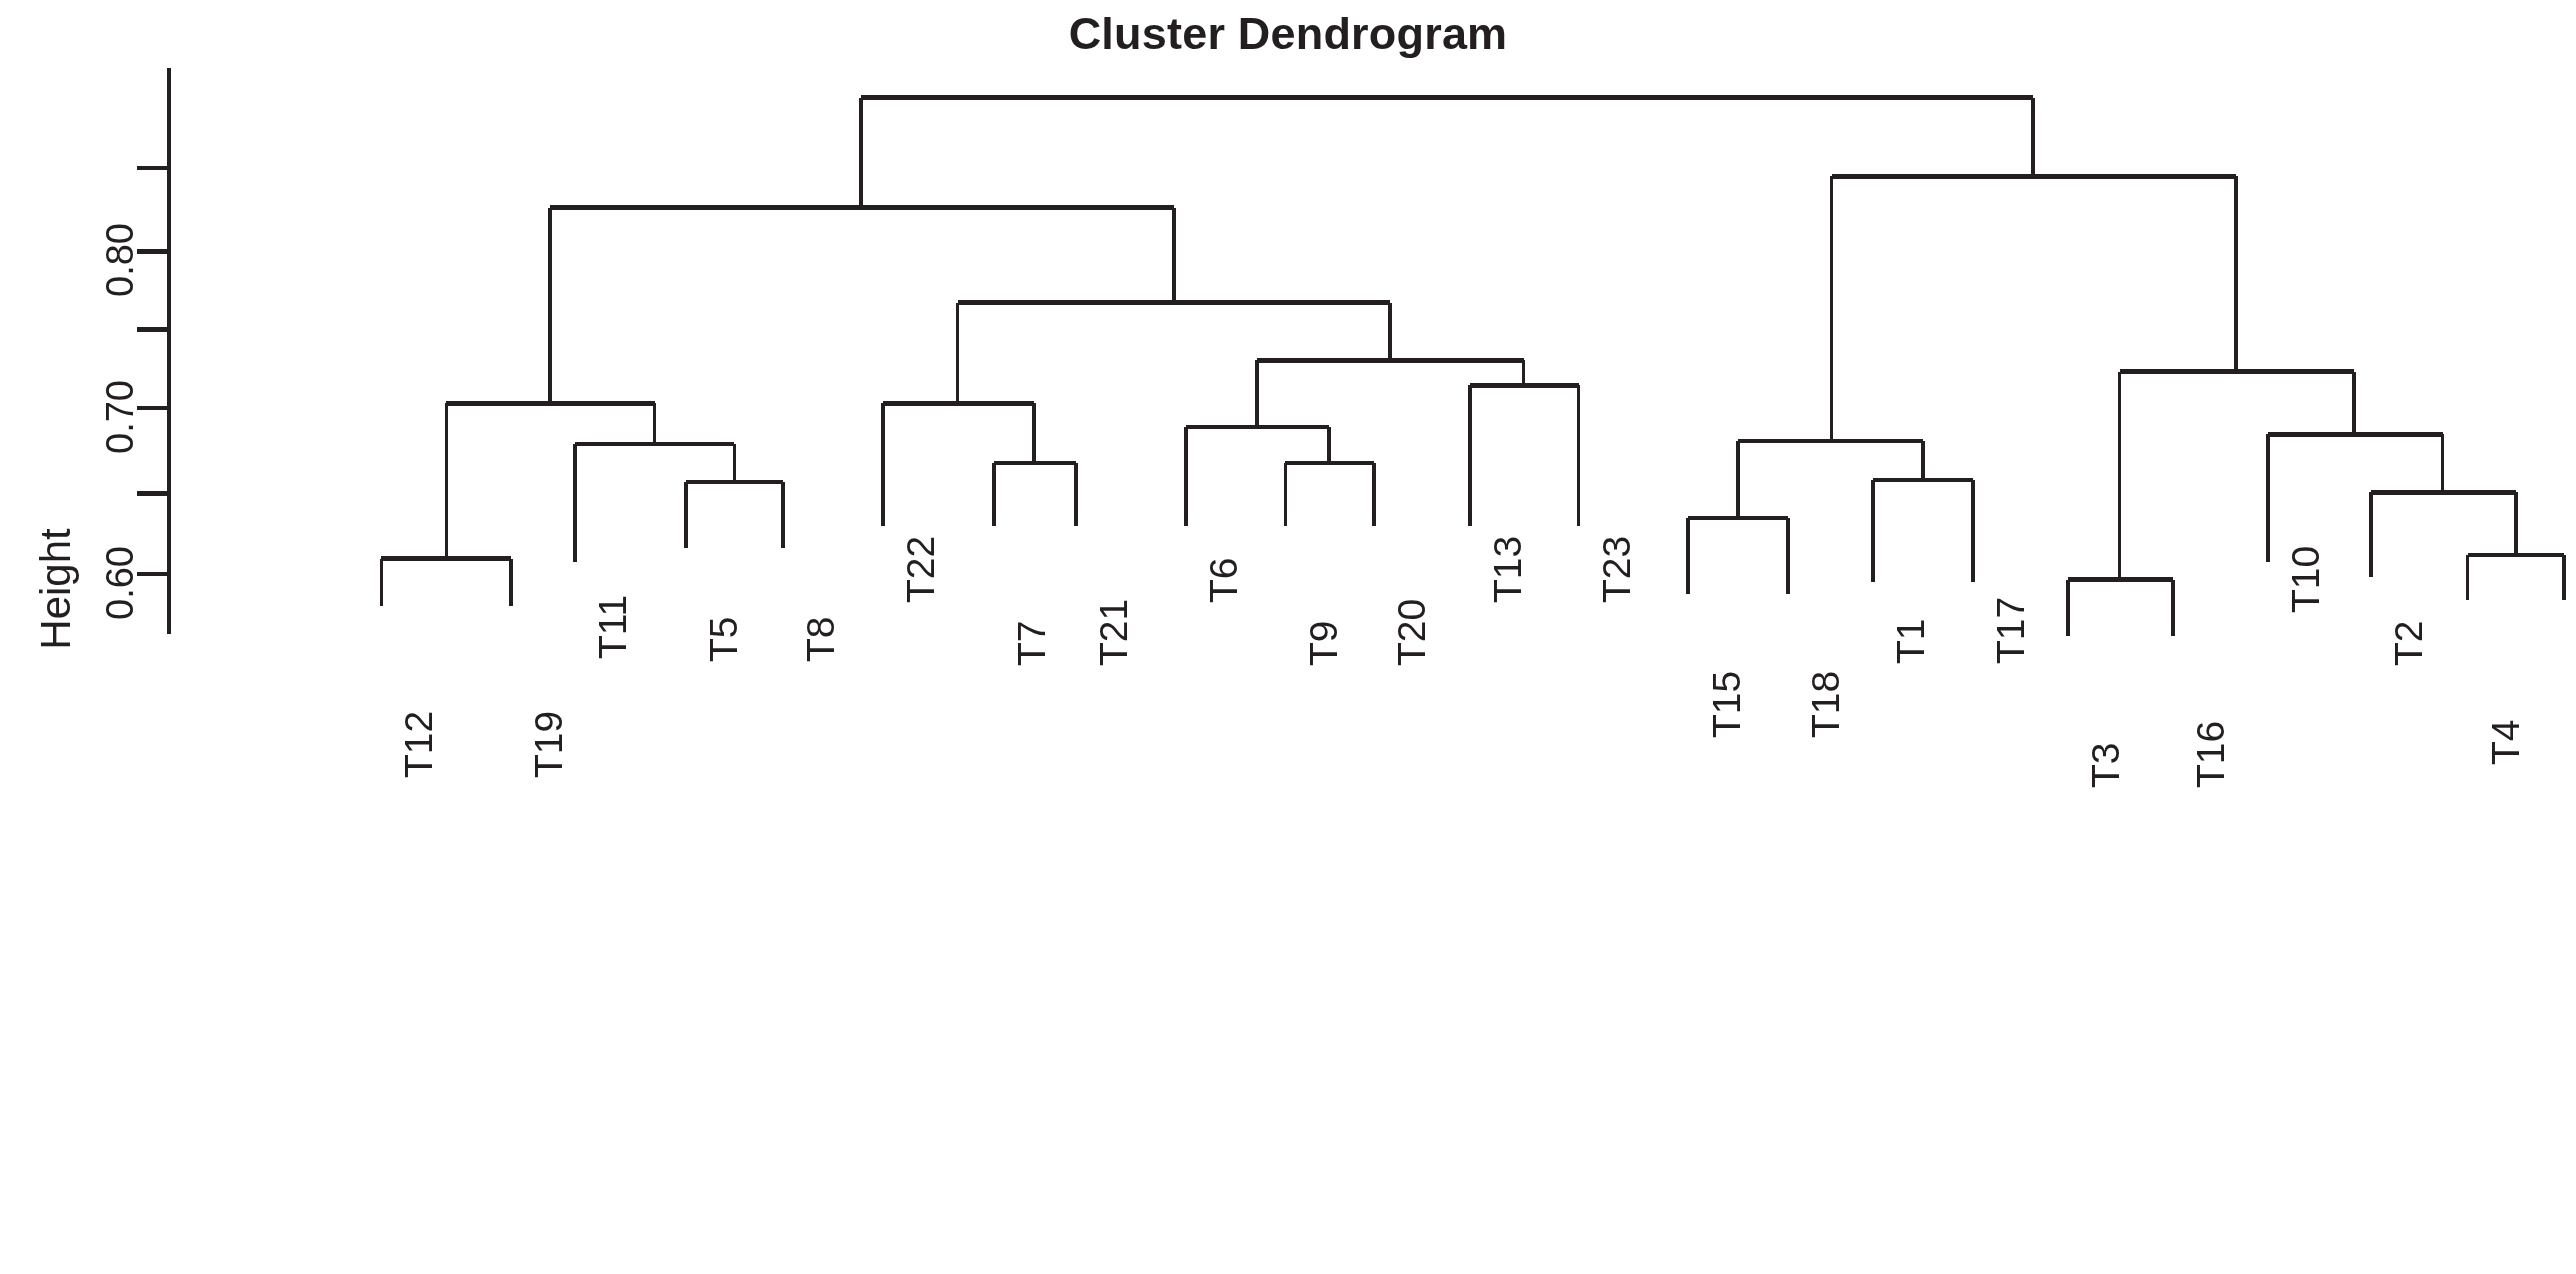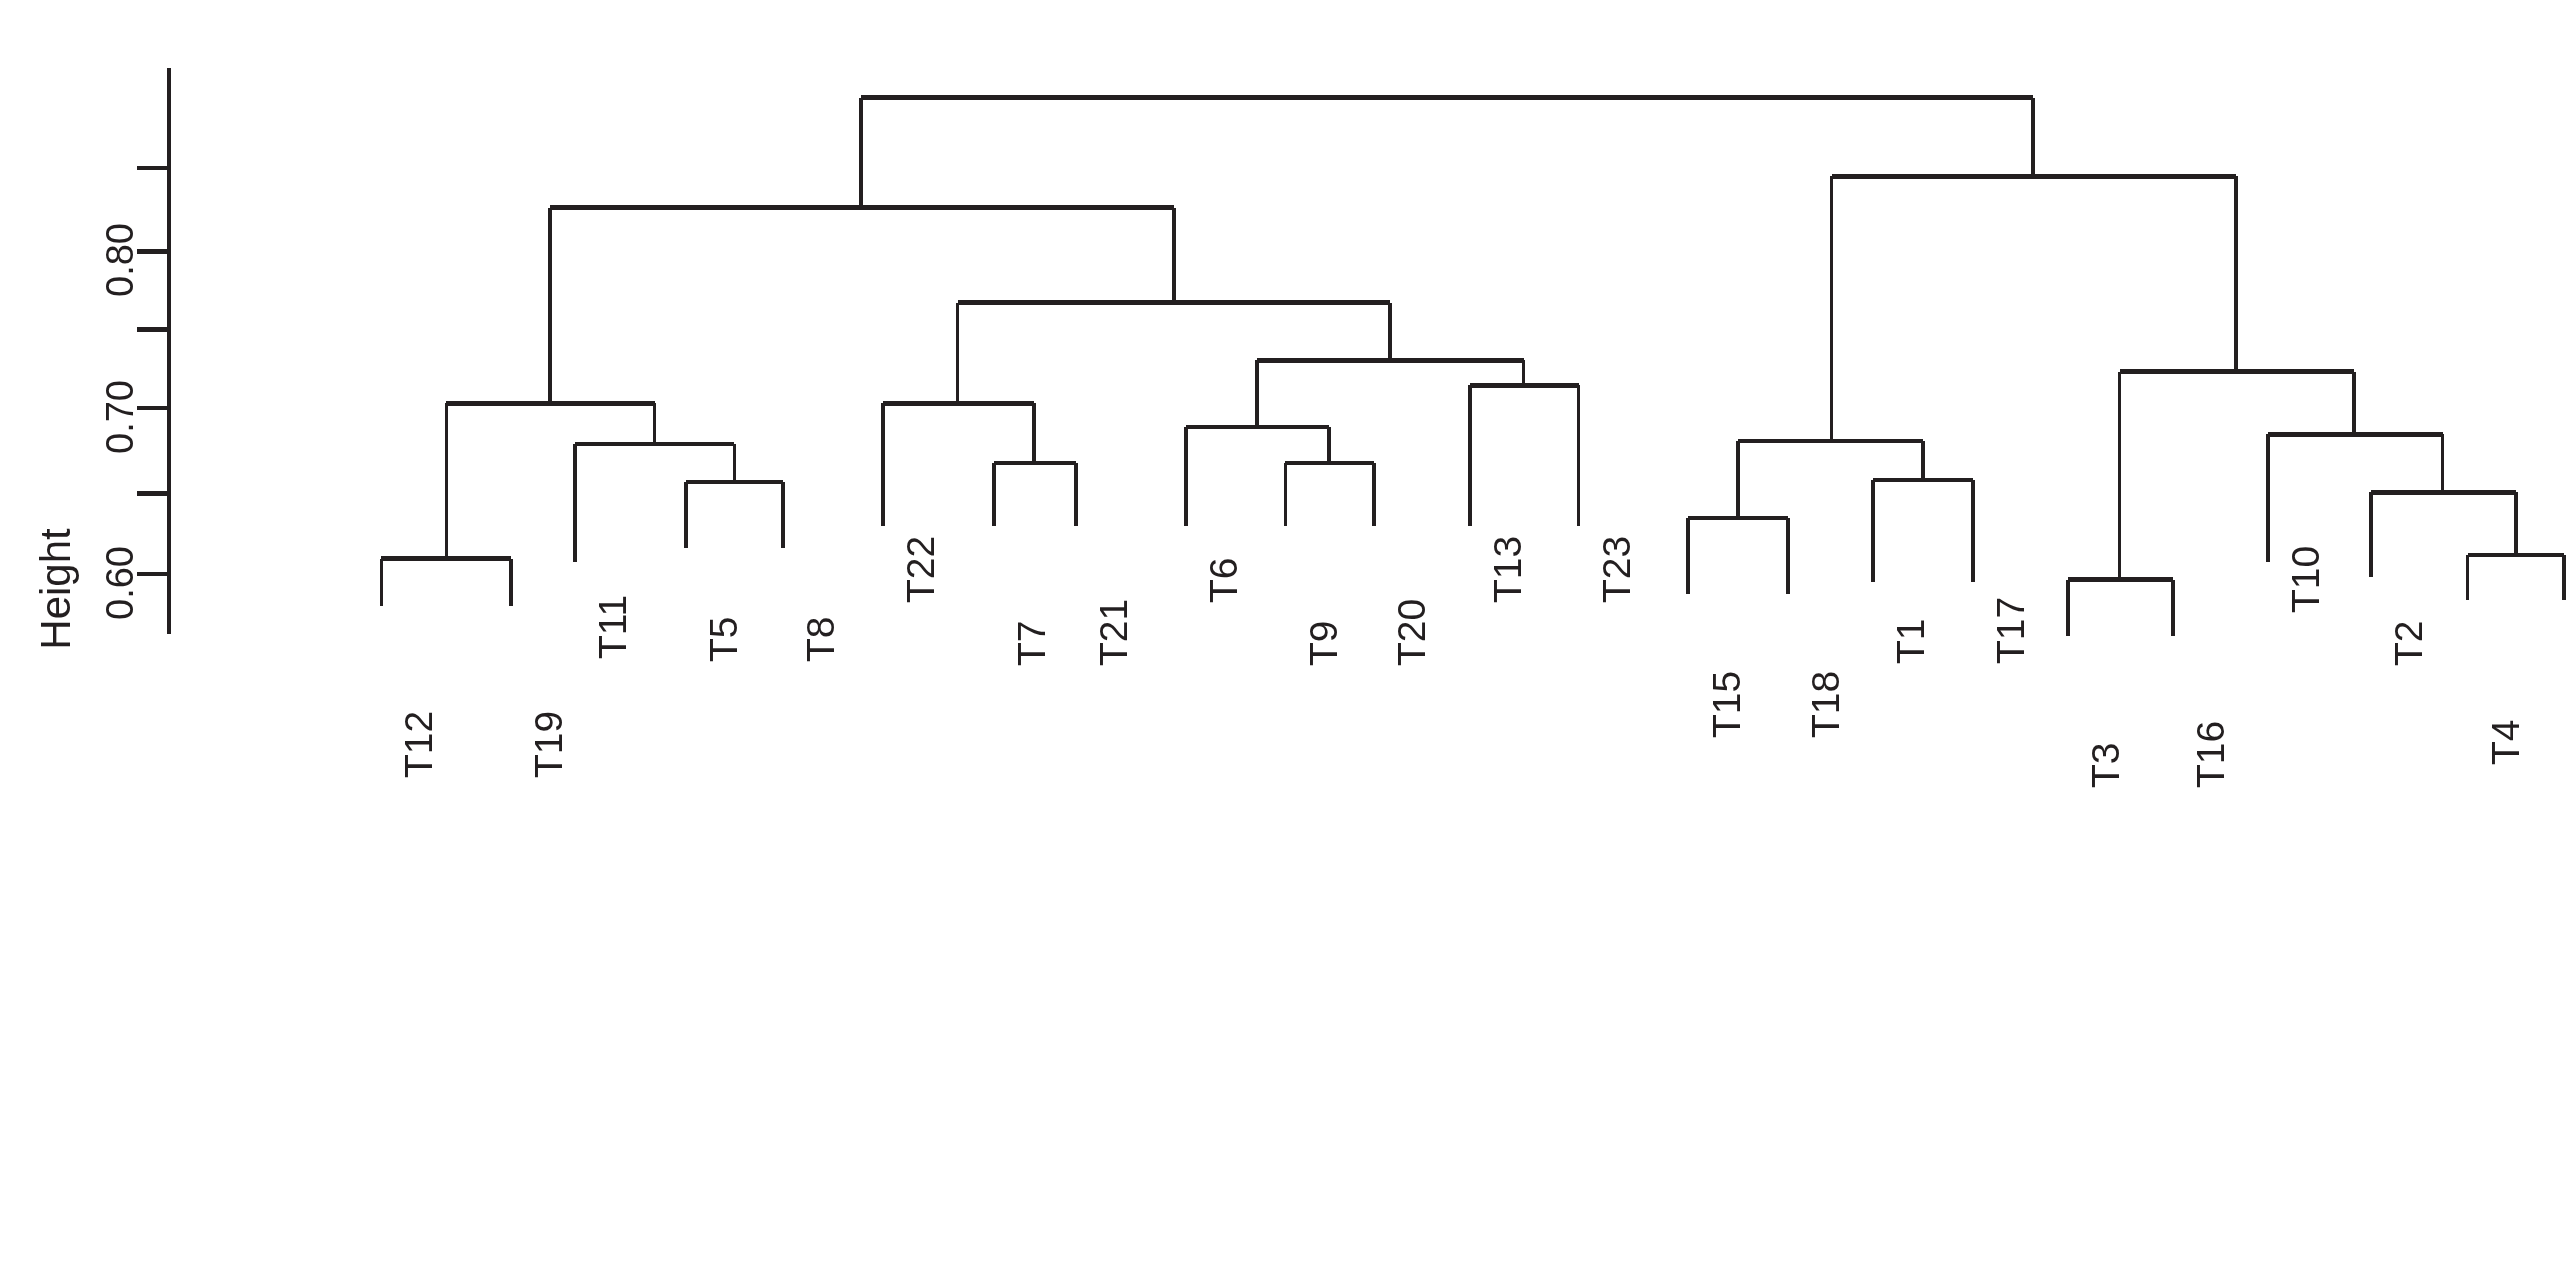--- a/index.html
+++ b/index.html
@@ -14,20 +14,21 @@
                transform:rotate(-90deg);transform-origin:left top;}
   .leaf-label{position:absolute;font-size:39px;color:#231f20;white-space:nowrap;
               transform:rotate(-90deg);transform-origin:left top;}
   svg{position:absolute;left:0;top:0;}
 </style>
 </head>
 <body>
 
 <div id="plot">
 
+  <div id="title">Cluster Dendrogram</div>
   <div id="ylab">Height</div>
 
   <svg id="canvas" width="2576" height="1274" viewBox="0 0 2715 1343">
       <line x1="178" y1="72" x2="178" y2="668" stroke="#231f20" stroke-width="5" shape-rendering="crispEdges"></line>
       <line x1="144" y1="605" x2="178" y2="605" stroke="#231f20" stroke-width="5" shape-rendering="crispEdges"></line>
       <line x1="144" y1="520" x2="178" y2="520" stroke="#231f20" stroke-width="5" shape-rendering="crispEdges"></line>
       <line x1="144" y1="430" x2="178" y2="430" stroke="#231f20" stroke-width="5" shape-rendering="crispEdges"></line>
       <line x1="144" y1="347" x2="178" y2="347" stroke="#231f20" stroke-width="5" shape-rendering="crispEdges"></line>
       <line x1="144" y1="265" x2="178" y2="265" stroke="#231f20" stroke-width="5" shape-rendering="crispEdges"></line>
       <line x1="144" y1="177" x2="178" y2="177" stroke="#231f20" stroke-width="5" shape-rendering="crispEdges"></line>

